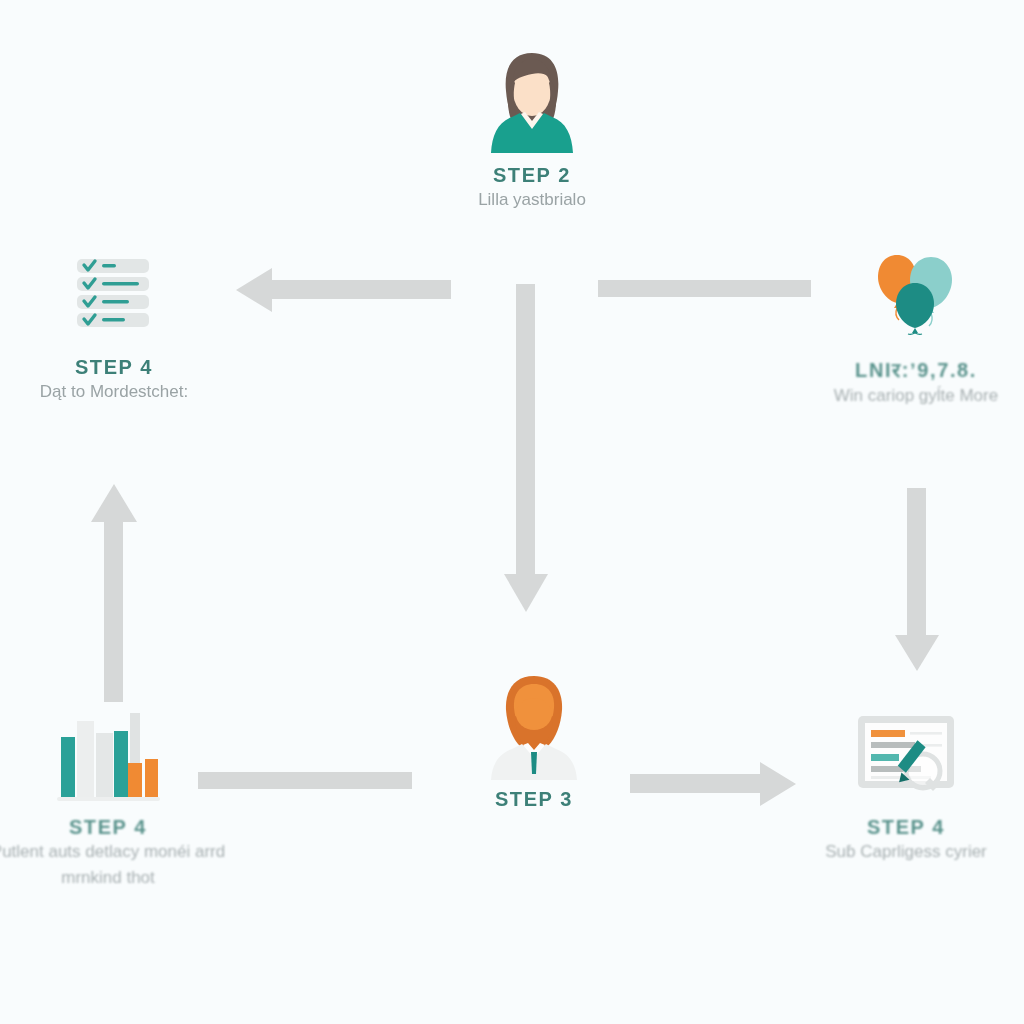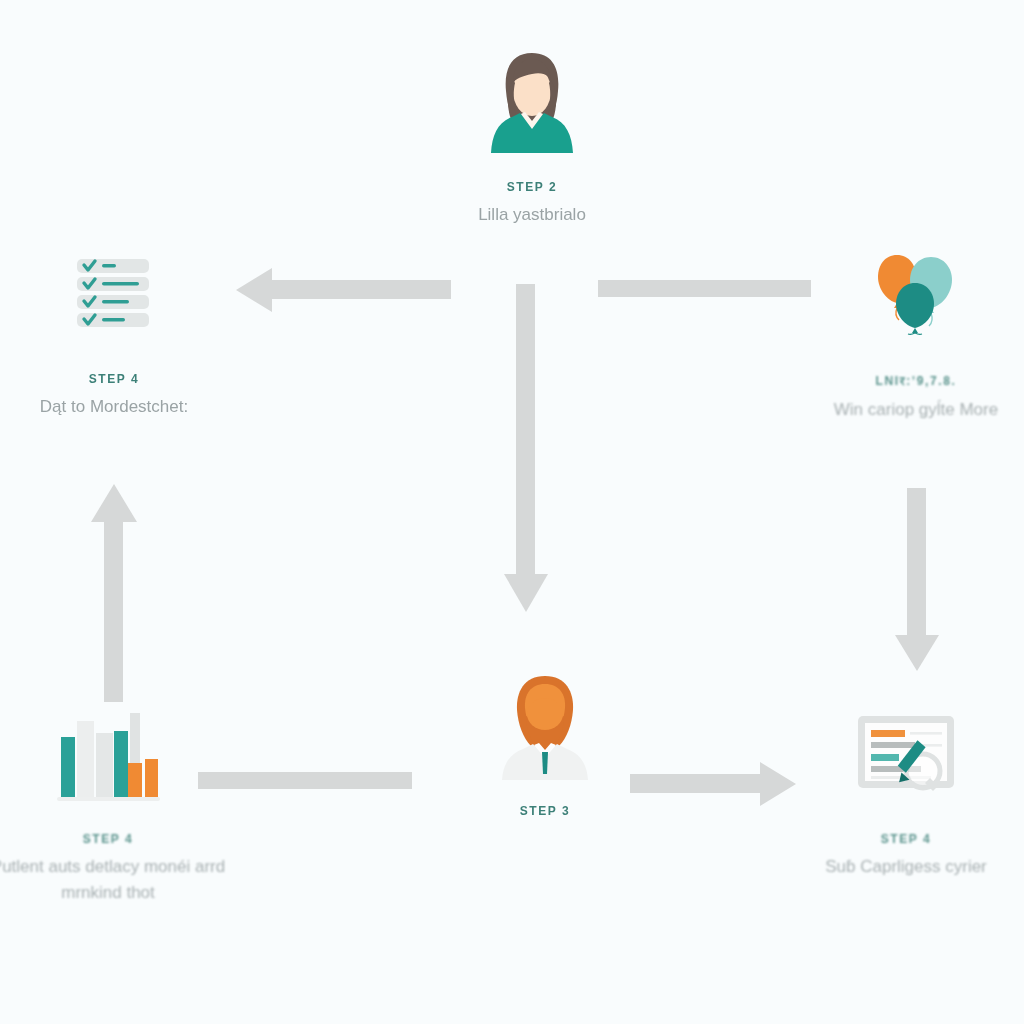--- a/index.html
+++ b/index.html
@@ -26,49 +26,48 @@
     text-align: center;
     width: 260px;
   }
   .node .icon-box {
     height: 110px;
     display: flex;
     align-items: center;
     justify-content: center;
   }
   .node .step-title {
-    font-size: 12px;
+    font-size: 20px;
     font-weight: bold;
     letter-spacing: 1.6px;
     color: #3d8078;
-    margin-top: 22px;
+    margin-top: 6px;
   }
   .node .step-desc {
     font-size: 17px;
     color: #9aa3a5;
-    margin-top: 8px;
     line-height: 1.55;
     font-weight: 400;
   }
   .node.blurry .step-title,
   .node.blurry .step-desc {
     filter: blur(0.35px);
   }
   .node.very-blurry .step-title,
   .node.very-blurry .step-desc {
     filter: blur(0.8px);
     opacity: .85;
   }
 
   
   #node-top     { left: 402px; top: 48px;  }
   #node-left    { left: -16px; top: 240px; }
   #node-right   { left: 786px; top: 240px; }
   #node-bleft   { left: -22px; top: 700px; }
-  #node-bcenter { left: 415px; top: 672px; }
+  #node-bcenter { left: 404px; top: 672px; }
   #node-bright  { left: 776px; top: 700px; }
 
   
   .arrow {
     position: absolute;
   }
   .arrow .shaft {
     position: absolute;
     background: #d6d8d8;
   }

